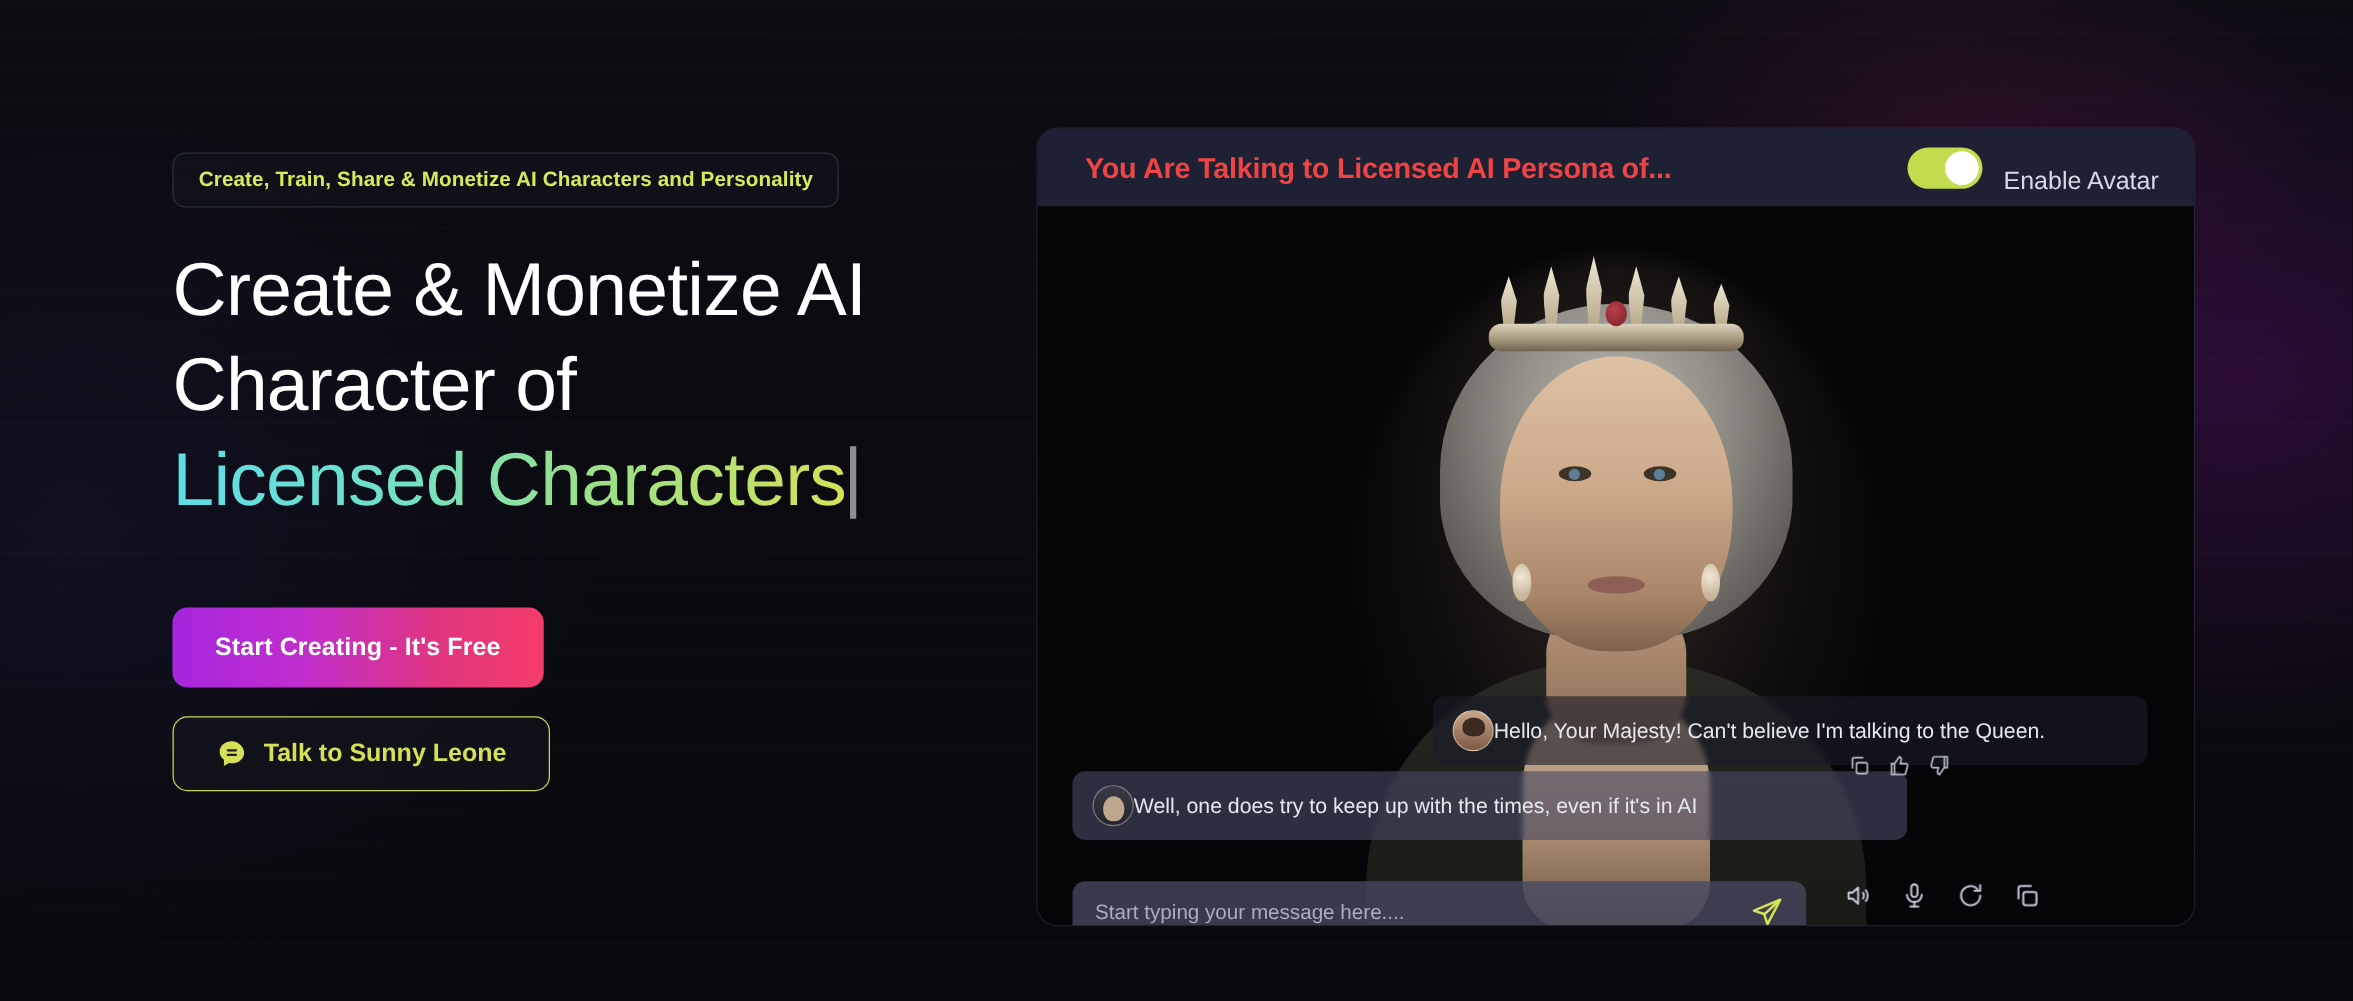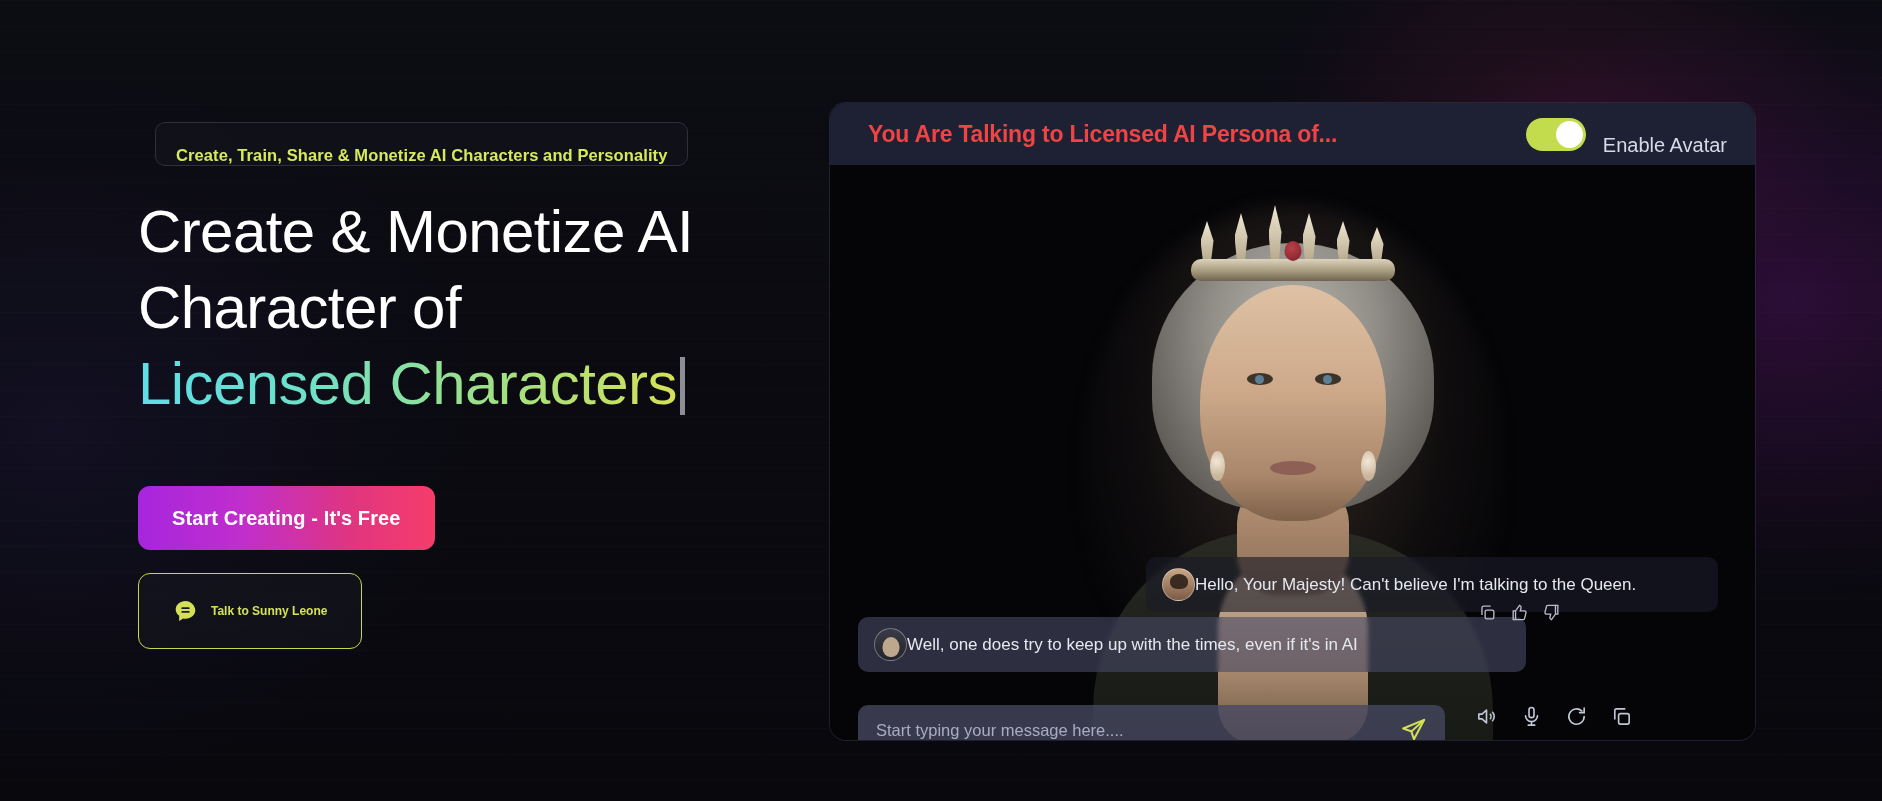--- a/index.html
+++ b/index.html
@@ -42,32 +42,31 @@
   
   .left-col {
     position: absolute;
     left: 138px;
     top: 122px;
     width: 640px;
   }
 
   .badge {
     display: inline-flex;
-    align-items: flex-end;
+    align-items: center;
     height: 44px;
     padding: 0 20px;
     border: 1px solid #2e3040;
     border-radius: 10px;
     background: rgba(20,21,30,0.55);
     color: #d7ea5e;
     font-size: 16.5px;
     font-weight: 600;
     letter-spacing: 0.1px;
     white-space: nowrap;
-    margin-left: 17px;
   }
 
   .headline {
     margin-top: 28px;
     font-size: 60px;
     line-height: 76px;
     font-weight: 400;
     color: #ffffff;
     letter-spacing: -0.6px;
   }
@@ -106,28 +105,28 @@
     cursor: pointer;
     white-space: nowrap;
   }
 
   .btn-secondary {
     display: inline-flex;
     align-items: center;
     justify-content: center;
     gap: 13px;
     margin-top: 23px;
-    height: 76px;
+    height: 60px;
     padding: 16px 34px;
     border: 1px solid #c5d94f;
     border-radius: 12px;
     background: rgba(22,23,32,0.5);
     color: #d4e157;
     font-family: "Liberation Sans", sans-serif;
-    font-size: 12px;
+    font-size: 20px;
     font-weight: 700;
     cursor: pointer;
     white-space: nowrap;
   }
   .btn-secondary .chat-ico { display: flex; align-items: center; }
 
   
   .panel {
     position: absolute;
     left: 830px;

